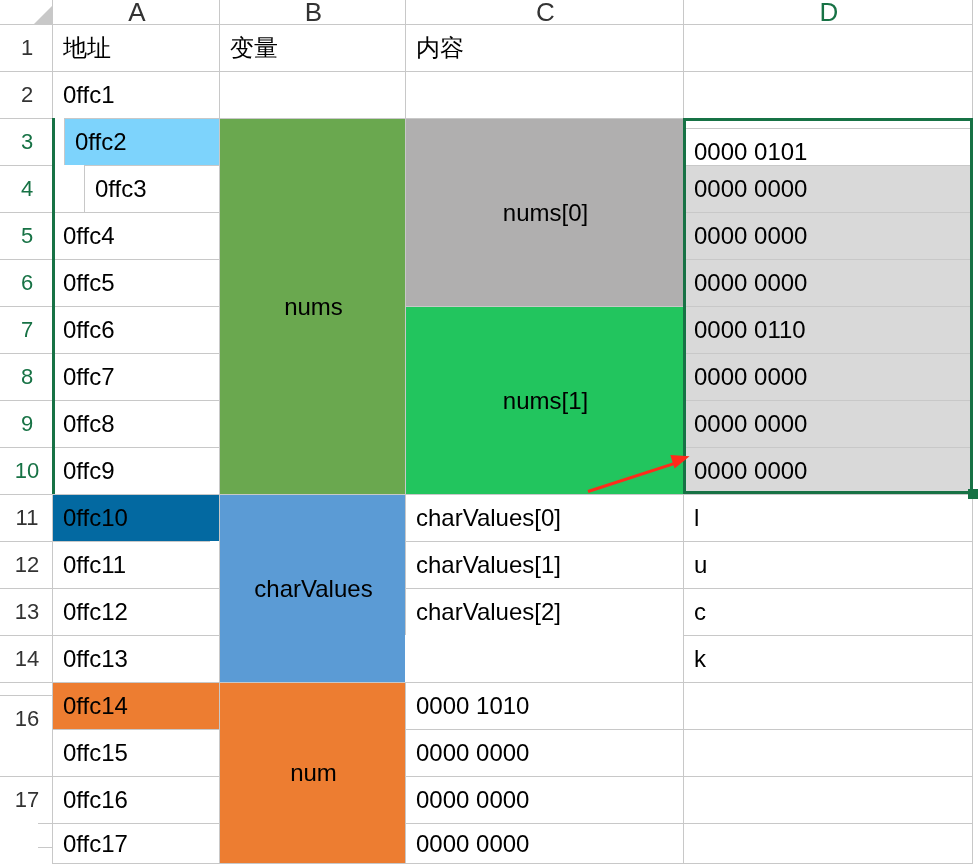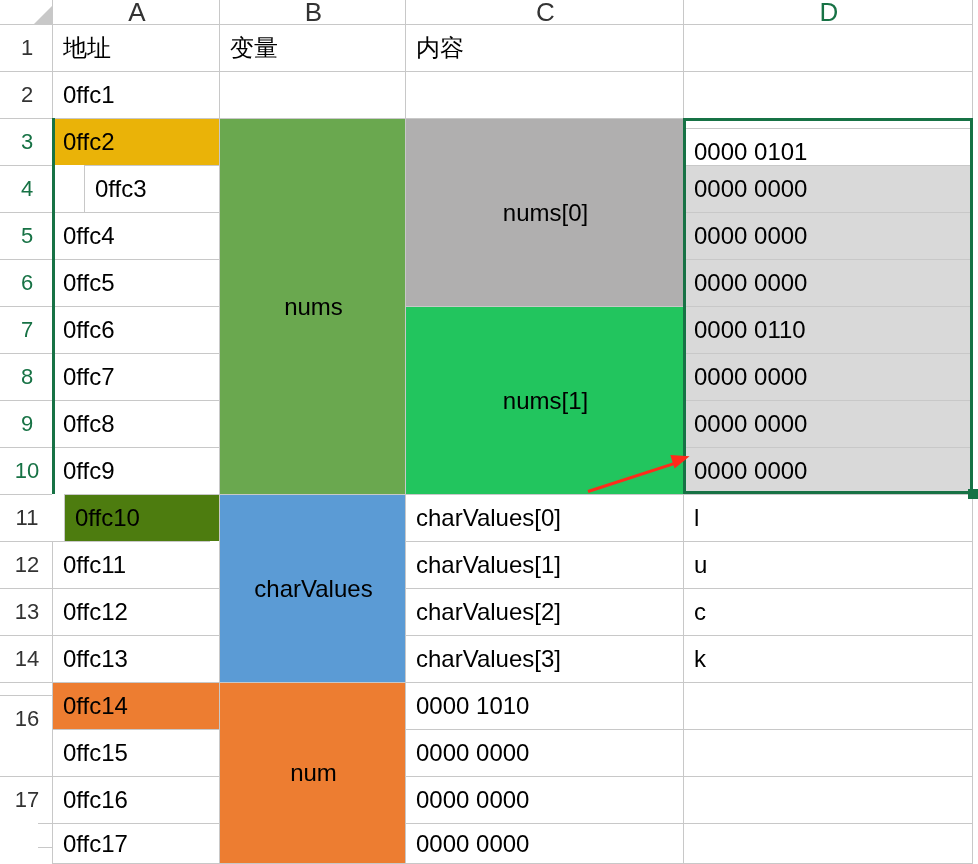--- a/index.html
+++ b/index.html
@@ -117,29 +117,29 @@
   <div class="cell rownum" style="left:0;top:541px;width:52px;height:47px;border-left:none;">12</div>
   <div class="cell rownum" style="left:0;top:588px;width:52px;height:47px;border-left:none;">13</div>
   <div class="cell rownum" style="left:0;top:635px;width:52px;height:47px;border-left:none;">14</div>
   <div class="cell rownum" style="left:0;top:682px;width:52px;height:47px;border-left:none;">15</div>
   <div class="cell rownum" style="left:0;top:695px;width:52px;height:47px;border-left:none;">16</div>
   <div class="cell rownum" style="left:0;top:776px;width:52px;height:47px;border-left:none;">17</div>
   <div class="cell rownum bottom-edge" style="left:12px;top:823px;width:52px;height:25px;border-left:none;margin-left:26px;">18</div>
 
   <div class="cell" style="left:52px;top:24px;width:167px;height:47px;">地址</div>
   <div class="cell" style="left:52px;top:71px;width:167px;height:47px;">0ffc1</div>
-  <div class="cell" style="left:52px;top:118px;width:167px;height:47px;background:#eab308;">0ffc2</div>
+  <div class="cell" style="left:64px;top:118px;width:167px;height:47px;background:#7dd3fc;">0ffc2</div>
   <div class="cell" style="left:52px;top:165px;width:167px;height:47px;margin-left:32px;">0ffc3</div>
   <div class="cell" style="left:52px;top:212px;width:167px;height:47px;">0ffc4</div>
   <div class="cell" style="left:52px;top:259px;width:167px;height:47px;">0ffc5</div>
   <div class="cell" style="left:52px;top:306px;width:167px;height:47px;">0ffc6</div>
   <div class="cell" style="left:52px;top:353px;width:167px;height:47px;">0ffc7</div>
   <div class="cell" style="left:52px;top:400px;width:167px;height:47px;">0ffc8</div>
   <div class="cell" style="left:52px;top:447px;width:167px;height:47px;">0ffc9</div>
-  <div class="cell" style="left:64px;top:494px;width:167px;height:47px;background:#4d7c0f;">0ffc10</div>
+  <div class="cell" style="left:52px;top:494px;width:167px;height:47px;background:#0369a1;">0ffc10</div>
   <div class="cell" style="left:52px;top:541px;width:158px;height:47px;">0ffc11</div>
   <div class="cell" style="left:52px;top:588px;width:167px;height:47px;">0ffc12</div>
   <div class="cell" style="left:52px;top:635px;width:167px;height:47px;">0ffc13</div>
   <div class="cell" style="left:52px;top:682px;width:167px;height:47px;background:#ed7d31;">0ffc14</div>
   <div class="cell" style="left:52px;top:729px;width:167px;height:47px;">0ffc15</div>
   <div class="cell" style="left:52px;top:776px;width:167px;height:47px;">0ffc16</div>
   <div class="cell bottom-edge" style="left:52px;top:823px;width:167px;height:41px;">0ffc17</div>
 
   <div class="cell" style="left:219px;top:24px;width:186px;height:47px;">变量</div>
   <div class="cell" style="left:219px;top:71px;width:186px;height:47px;"></div>
@@ -152,21 +152,20 @@
 
   <div class="cell" style="left:405px;top:24px;width:278px;height:47px;">内容</div>
   <div class="cell" style="left:405px;top:71px;width:278px;height:47px;"></div>
 
   <div class="cell mid-center" style="left:405px;top:118px;width:278px;height:188px;background:#b0afaf;justify-content:center;">nums[0]</div>
 
   <div class="cell mid-center" style="left:405px;top:306px;width:278px;height:188px;background:#22c55e;justify-content:center;">nums[1]</div>
   <div class="cell" style="left:405px;top:494px;width:278px;height:47px;">charValues[0]</div>
   <div class="cell" style="left:405px;top:541px;width:278px;height:47px;">charValues[1]</div>
   <div class="cell" style="left:405px;top:588px;width:278px;height:47px;">charValues[2]</div>
-  <div class="cell" style="left:405px;top:635px;width:278px;height:47px;">charValues[3]</div>
   <div class="cell" style="left:405px;top:682px;width:278px;height:47px;">0000 1010</div>
   <div class="cell" style="left:405px;top:729px;width:278px;height:47px;">0000 0000</div>
   <div class="cell" style="left:405px;top:776px;width:278px;height:47px;">0000 0000</div>
   <div class="cell bottom-edge" style="left:405px;top:823px;width:278px;height:41px;">0000 0000</div>
 
   <div class="cell right-edge" style="left:683px;top:24px;width:290px;height:47px;"></div>
   <div class="cell right-edge" style="left:683px;top:71px;width:290px;height:47px;"></div>
 
   <div class="cell right-edge" style="left:683px;top:128px;width:290px;height:47px;background:#ffffff;">0000 0101</div>
   <div class="cell right-edge" style="left:683px;top:165px;width:290px;height:47px;background:#d9d9d9;">0000 0000</div>

